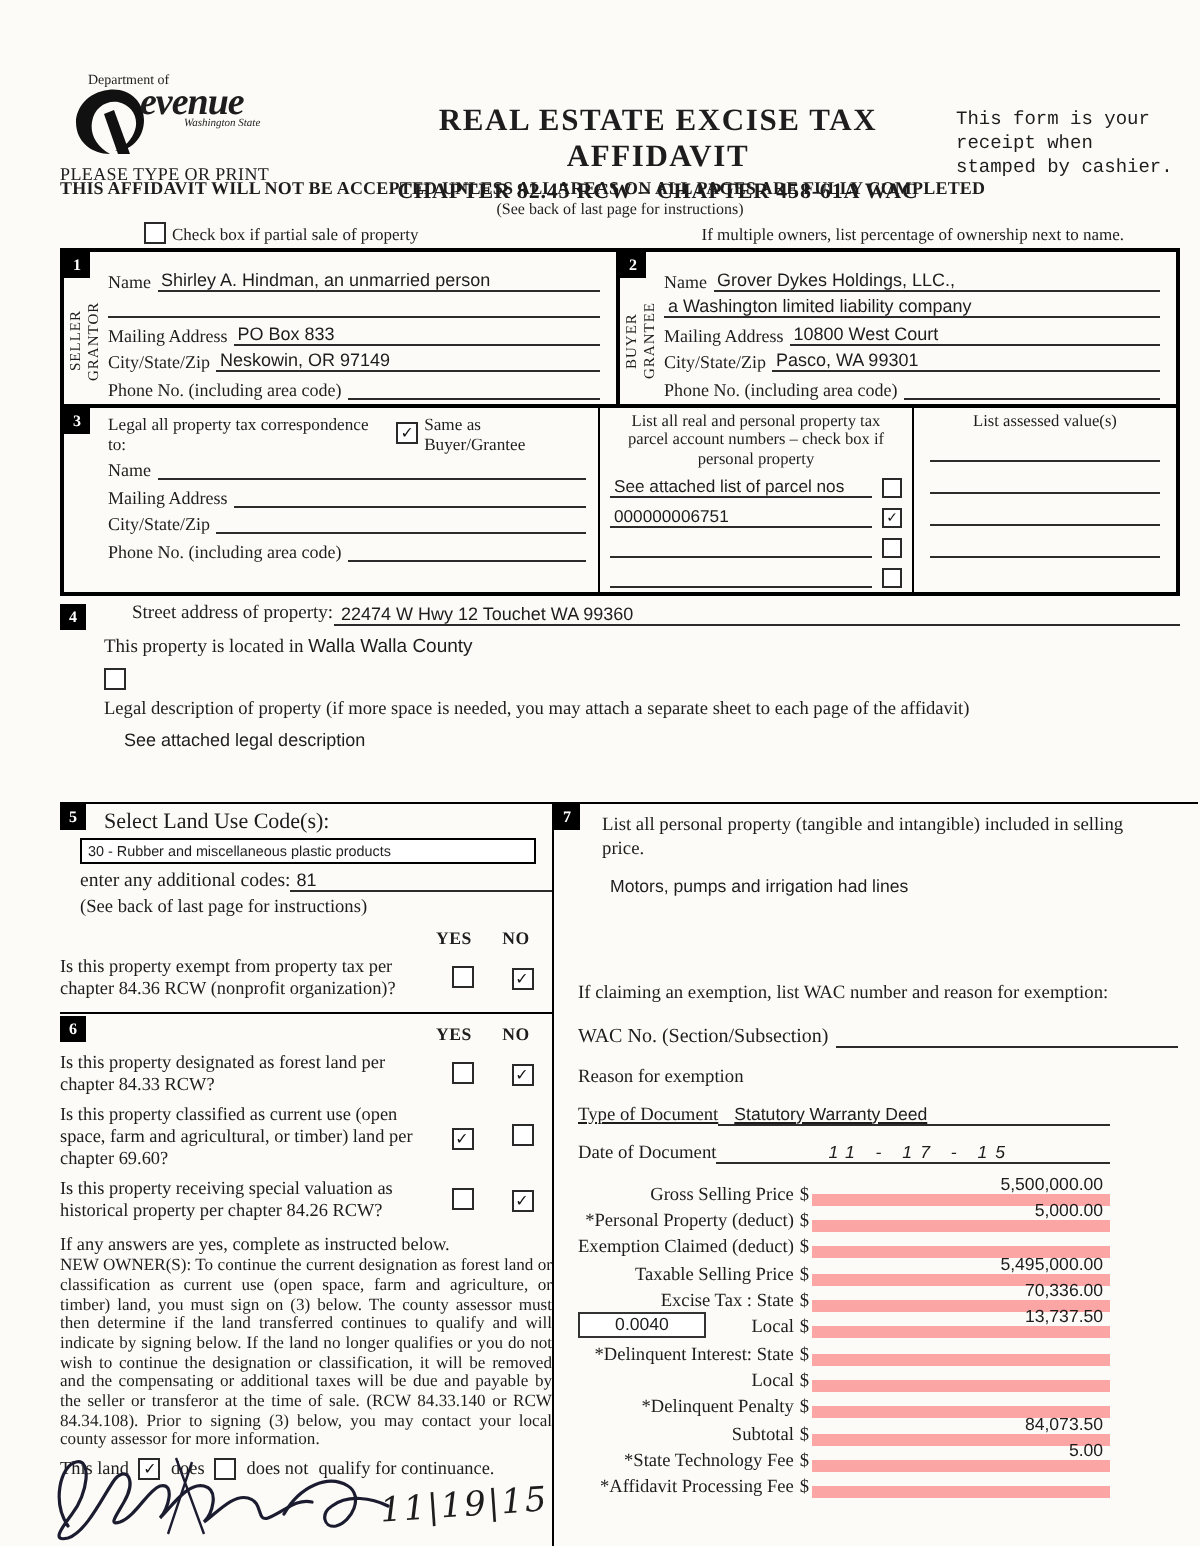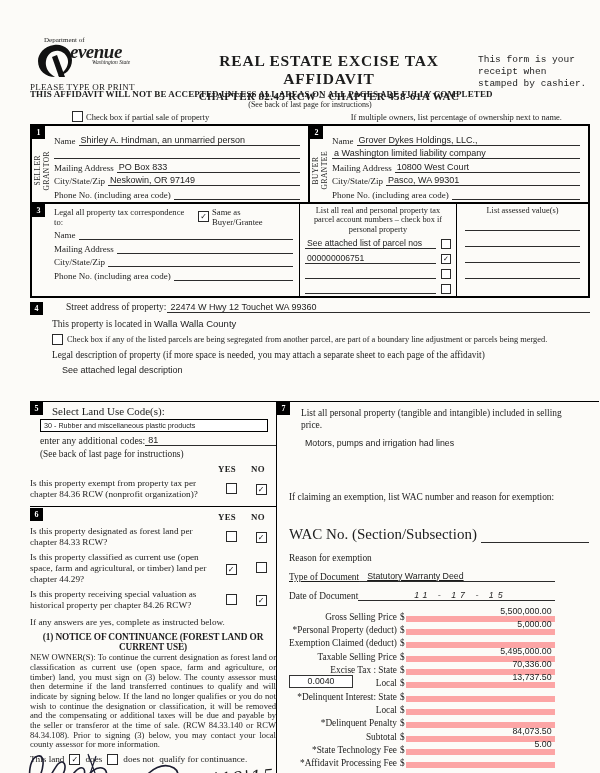--- a/index.html
+++ b/index.html
@@ -88,21 +88,21 @@
   .cont-title{font-size:9.3px;font-weight:bold;text-align:center;margin-top:5px;letter-spacing:-0.1px;}
   .para{font-size:8.55px;line-height:1.13;text-align:justify;margin-top:1px;}
   .qualify{position:relative;font-size:9.2px;margin-top:4px;display:flex;align-items:center;gap:5px;}
   .sig-svg{position:absolute;left:-6px;top:-6px;pointer-events:none;}
   .hand-date{position:absolute;right:2px;top:14px;font-family:"DejaVu Serif",serif;font-style:italic;
              font-size:17px;letter-spacing:1px;transform:rotate(-4deg);}
   
   .s7-head{font-size:9.4px;line-height:1.3;margin-left:12px;padding-top:2px;width:270px;}
   .s7-val{font-family:"Liberation Sans",sans-serif;font-size:8.8px;margin:6px 0 0 16px;}
   .exm-note{font-size:9.4px;margin-top:44px;}
-  .wac-row{display:flex;align-items:flex-end;font-size:15px;margin-top:24px;padding-right:10px;}
+  .wac-row{display:flex;align-items:flex-end;font-size:10px;margin-top:10px;padding-right:10px;}
   .wac-row .fill{flex:1;border-bottom:1px solid #2c2c2c;height:11px;margin-left:4px;}
   .reason{font-size:9.4px;margin-top:10px;}
   .doc-row{display:flex;align-items:flex-end;font-size:9.4px;margin-top:8px;padding-right:44px;}
   .doc-row .lab{white-space:nowrap;}
   .doc-row .fill{flex:1;border-bottom:1px solid #2c2c2c;font-family:"Liberation Sans",sans-serif;
                  font-size:8.8px;padding:0 0 0 8px;white-space:nowrap;}
   .doc-date-val{font-family:"DejaVu Serif",serif;font-style:italic;font-size:14px;letter-spacing:4px;
                 text-align:center;}
   .fin{margin-top:8px;}
   .fin-row{display:flex;align-items:flex-end;height:13.3px;padding-right:44px;position:relative;}
@@ -262,21 +262,20 @@
     <div class="s4-street">
       <span class="lab nowrap">Street address of property:</span>
       <span class="fill">22474 W Hwy 12 Touchet WA 99360</span>
     </div>
     <div class="s4-line">
       <span>This property is located in</span>
       <span class="val">Walla Walla County</span>
     </div>
     <div class="s4-chk">
       <span class="cb"></span>
-      <span>Check box if any of the listed parcels are being segregated from another parcel, are part of a boundary line adjustment or parcels being merged.</span>
     </div>
     <div class="s4-legal">Legal description of property (if more space is needed, you may attach a separate sheet to each page of the affidavit)</div>
     <div class="s4-attach">See attached legal description</div>
   </div>
 
   <div class="cols">
 
     <div class="col-l">
       <div class="numbox">5</div>
       <div class="s5-title">Select Land Use Code(s):</div>
@@ -302,31 +301,30 @@
       <div class="yn-head">
         <span class="y">YES</span>
         <span class="n">NO</span>
       </div>
       <div class="q-row">
         <span class="qt">Is this property designated as forest land per chapter 84.33 RCW?</span>
         <span class="qb"><span class="cb"></span></span>
         <span class="qb"><span class="cb">✓</span></span>
       </div>
       <div class="q-row">
-        <span class="qt">Is this property classified as current use (open space, farm and agricultural, or timber) land per chapter 44.29?</span>
+        <span class="qt">Is this property classified as current use (open space, farm and agricultural, or timber) land per chapter 69.60?</span>
         <span class="qb"><span class="cb">✓</span></span>
         <span class="qb"><span class="cb"></span></span>
       </div>
       <div class="q-row">
         <span class="qt">Is this property receiving special valuation as historical property per chapter 84.26 RCW?</span>
         <span class="qb"><span class="cb"></span></span>
         <span class="qb"><span class="cb">✓</span></span>
       </div>
       <div class="note-line">If any answers are yes, complete as instructed below.</div>
-      <div class="cont-title">(1) NOTICE OF CONTINUANCE  (FOREST LAND OR CURRENT USE)</div>
       <div class="para">NEW OWNER(S): To continue the current designation as forest land or classification as current use (open space, farm and agriculture, or timber) land, you must sign on (3) below. The county assessor must then determine if the land transferred continues to qualify and will indicate by signing below. If the land no longer qualifies or you do not wish to continue the designation or classification, it will be removed and the compensating or additional taxes will be due and payable by the seller or transferor at the time of sale. (RCW 84.33.140 or RCW 84.34.108). Prior to signing (3) below, you may contact your local county assessor for more information.</div>
 
       <div class="qualify">
         <span>This land</span>
         <span class="cb">✓</span>
         <span>does</span>
         <span class="cb"></span>
         <span>does not</span>
         <span>qualify for continuance.</span>
         <svg class="sig-svg" width="240" height="52" viewBox="0 0 240 52">

